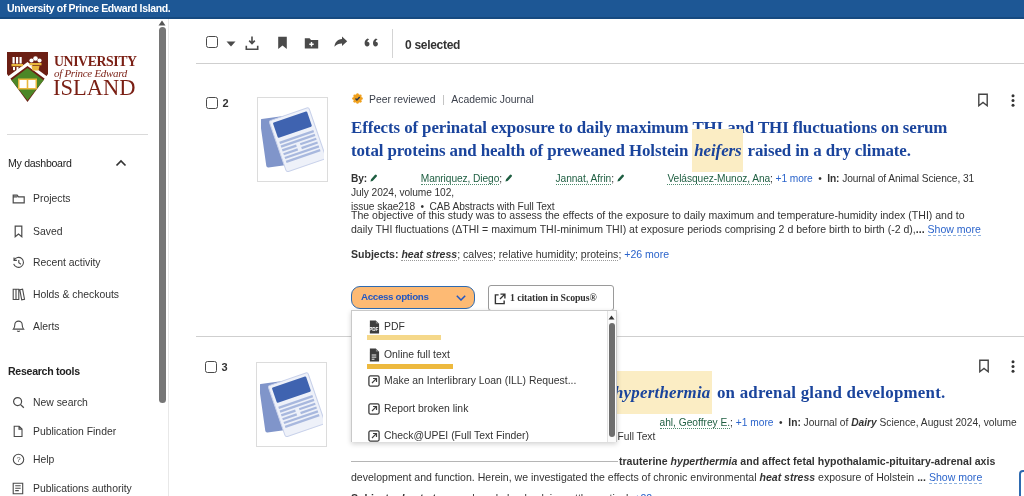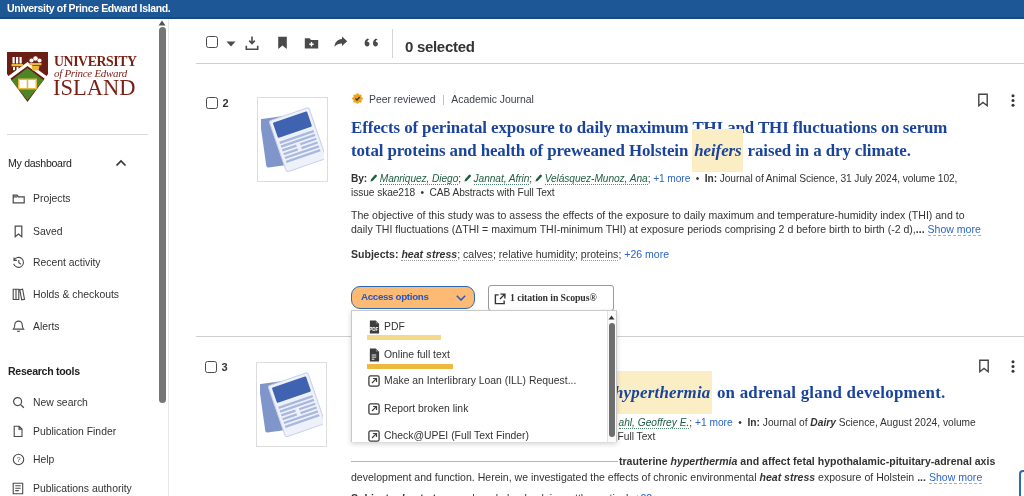--- a/index.html
+++ b/index.html
@@ -17,21 +17,21 @@
   .menu-item span { position:absolute; left:21px; top:1px; }
   .ckbx { position:absolute; width:12px; height:12px; border:1.8px solid #4a4a4a;
     border-radius:2.5px; background:#fff; }
   .title { position:absolute; font-family:"Liberation Serif", serif;
     font-weight:bold; font-size:16.9px; line-height:23.5px; color:#1a449c;
     letter-spacing:-0.1px; }
   .hl { background:#fbedc4; padding:12px 2px; }
   .byline { position:absolute; font-size:10.2px; line-height:14px; color:#333; }
   .abstract { position:absolute; font-size:10.55px; line-height:14.4px; color:#333; }
   .subjects { position:absolute; font-size:10.55px; line-height:14px; color:#333; }
-  .auth { color:#1e5e41; font-style:italic; border-bottom:1px dotted #4d8a6d; }
+  .auth { color:#1e5e41; border-bottom:1px dotted #4d8a6d;margin-left:41px; }
   .blue { color:#2b64cb; }
   .dot-u { border-bottom:1px dotted #999; }
   .showmore { color:#2b64cb; border-bottom:1px dashed #8fb3e0; white-space:nowrap; }
   .dd-item { position:absolute; left:32px; font-size:10.4px; color:#333; }
   .mono-ic { position:absolute; }
 </style>
 </head>
 <body>
 <div class="topbar">University of Prince Edward Island.</div>
 
@@ -152,21 +152,21 @@
   <path d="M7.5 5 v4.4 M5.3 7.2 h4.4" stroke="#fff" stroke-width="1.4"></path>
 </svg>
 <svg class="mono-ic" style="left:333px; top:36px;" width="15" height="14" viewBox="0 0 15 14">
   <path d="M14.2 5.2 L9 0.4 v2.7 C4.2 3.4 1.9 6.6 1.4 10.8 C3.8 8.1 6.2 7.3 9 7.4 v2.7 z" fill="#4a4a4a"></path>
 </svg>
 <svg class="mono-ic" style="left:364px; top:38px;" width="16" height="12" viewBox="0 0 16 12">
   <path d="M3.4 0.4 C1.5 1.5 0.6 3.1 0.6 5.2 c0 1.9 1 3.2 2.5 3.2 c1.4 0 2.4 -1 2.4 -2.4 c0 -1.4 -1 -2.3 -2.3 -2.3 c0.3 -1.1 1 -1.9 2 -2.5 z" fill="#4a4a4a"></path>
   <path d="M11.8 0.4 C9.9 1.5 9 3.1 9 5.2 c0 1.9 1 3.2 2.5 3.2 c1.4 0 2.4 -1 2.4 -2.4 c0 -1.4 -1 -2.3 -2.3 -2.3 c0.3 -1.1 1 -1.9 2 -2.5 z" fill="#4a4a4a"></path>
 </svg>
 <div class="abs" style="left:392px; top:29px; width:1px; height:29px; background:#d4d4d4;"></div>
-<div class="abs" style="left:405px; top:38px; font-size:15px; letter-spacing:-0.3px; font-weight:bold; color:#333;">0 selected</div>
+<div class="abs" style="left:405px; top:38px; font-size:12px; letter-spacing:-0.3px; font-weight:bold; color:#333;">0 selected</div>
 
 <div class="hline" style="left:196px; top:63px; width:828px;"></div>
 
 <div class="ckbx" style="left:206px; top:97px;"></div>
 <div class="abs" style="left:222.5px; top:97px; font-size:11px; font-weight:bold; color:#333;">2</div>
 <div class="abs" style="left:256.5px; top:97px; width:71.5px; height:85px; border:1px solid #dcdcdc; background:#fff;"></div>
 <svg class="abs" style="left:261px; top:103px;" width="63" height="73" viewBox="0 0 63 73">
   <g transform="rotate(-8 24 38)">
       <rect x="2" y="13" width="37" height="49" rx="2" fill="#8095ca"></rect>
     </g>

